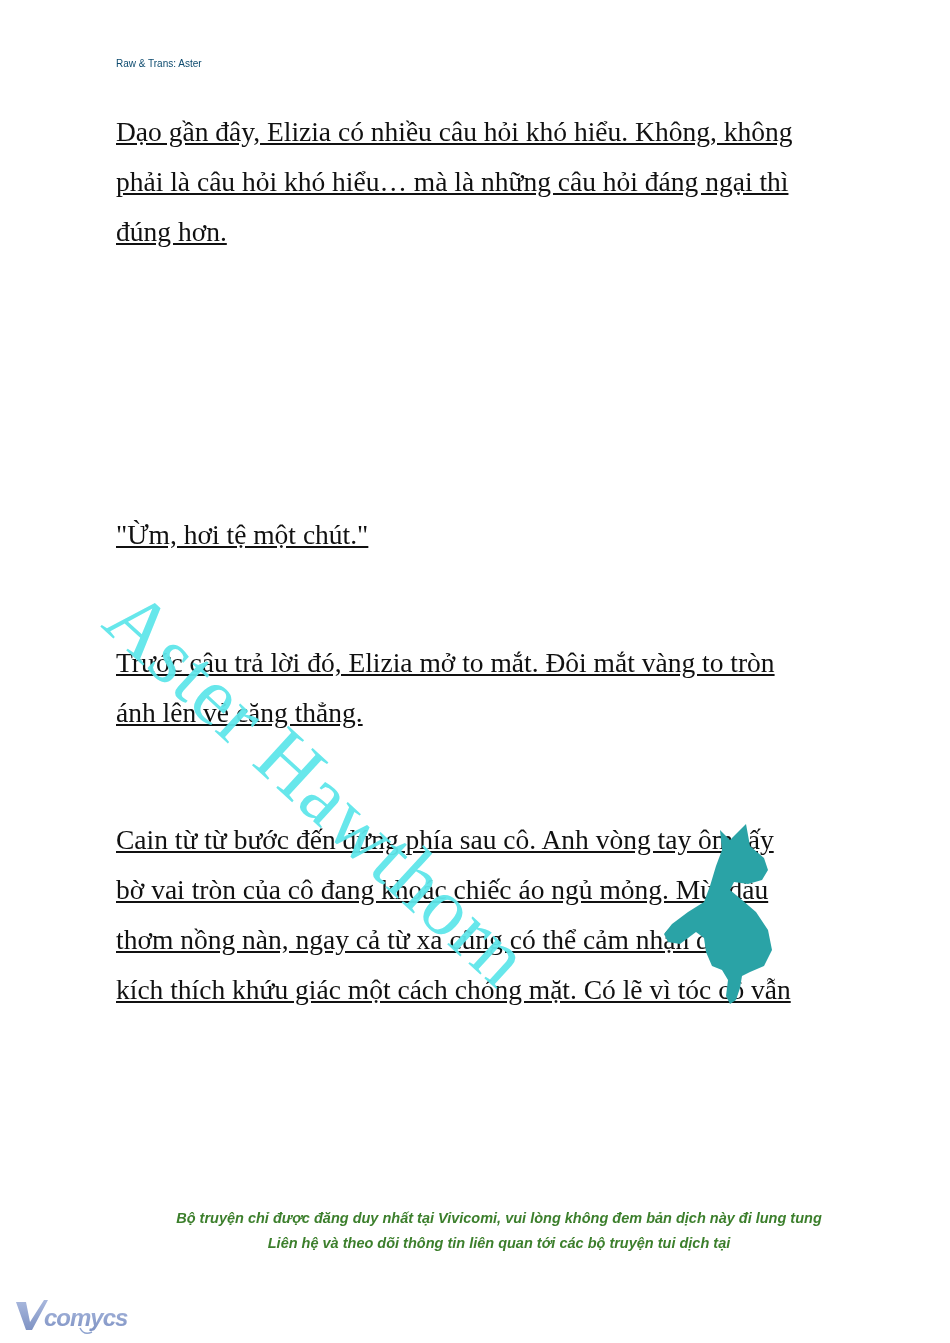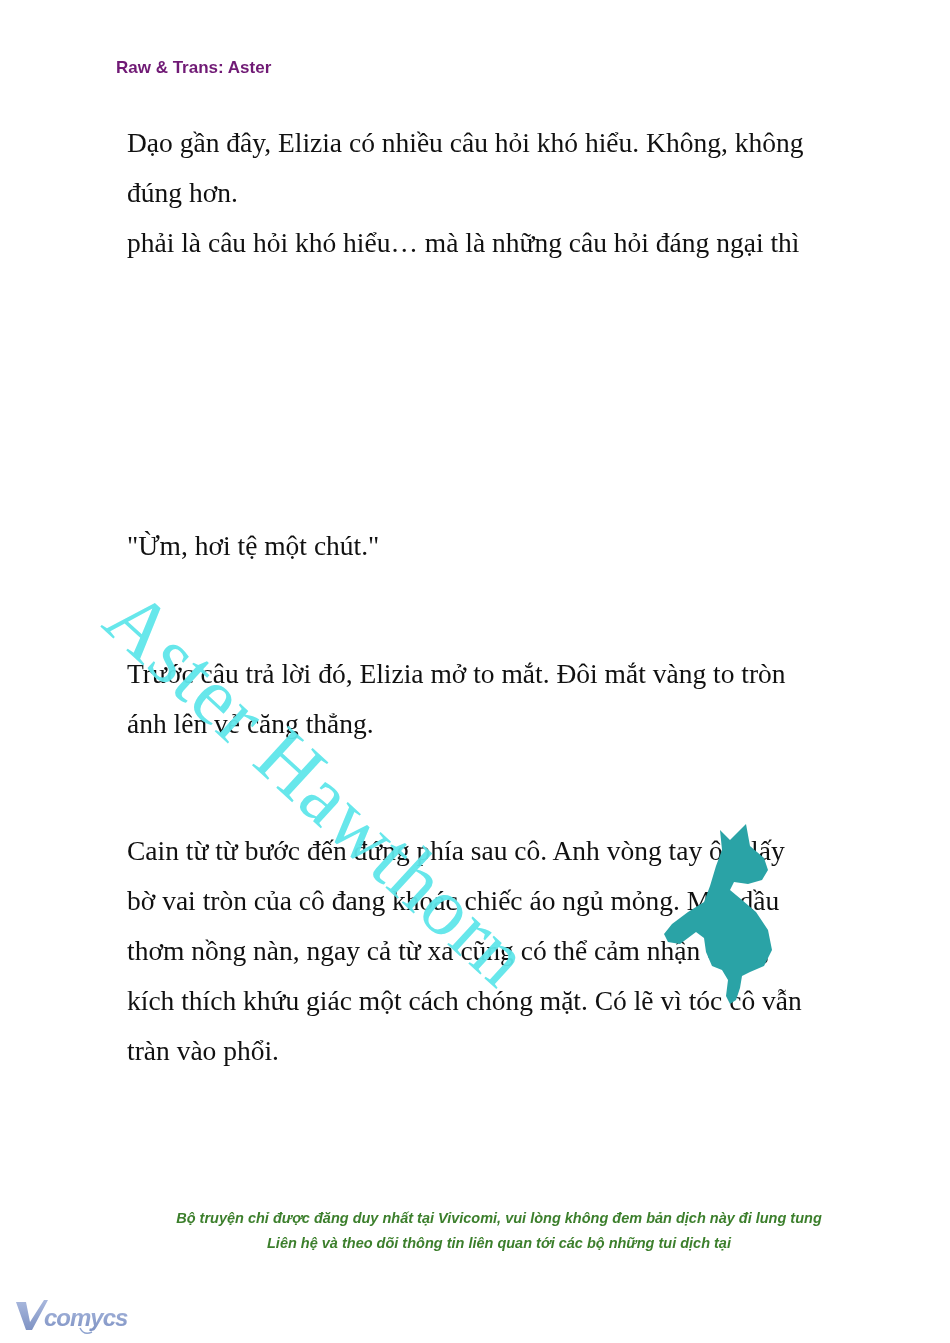--- a/index.html
+++ b/index.html
@@ -1,26 +1,26 @@
 <!DOCTYPE html>
 <html><head>
 <meta charset="utf-8">
 <style>
   html, body { margin: 0; padding: 0; background: #ffffff; }
   body { width: 950px; height: 1343px; position: relative; overflow: hidden; }
   .header {
     position: absolute; left: 116px; top: 58px;
-    font-family: "Liberation Sans", sans-serif; font-size: 17px; color: #701a75; font-weight: bold;
+    font-family: "Liberation Sans", sans-serif; font-size: 10px; color: #0c4a6e;
   }
   .body-text {
     position: absolute; left: 116px; width: 720px;
     font-family: "Liberation Serif", serif; font-size: 27.5px; color: #111111;
     line-height: 50px;
   }
-  .para { position: absolute; left: 0; width: 720px; margin: 11px; white-space: nowrap; }
+  .para { position: absolute; left: 0; width: 720px; margin: 0; white-space: nowrap; text-decoration: underline; }
   .para span { display: block; }
   .footer {
     position: absolute; left: 0; width: 950px; top: 1206px;
     font-family: "Liberation Sans", sans-serif; font-style: italic; font-weight: bold;
     font-size: 14.5px; color: #3c7f2c; text-align: center; line-height: 25px;
   }
   .footer div { display: block; padding-left: 48px; }
   .logo {
     position: absolute; left: 14px; top: 1296px; width: 135px; height: 40px;
   }
@@ -37,38 +37,37 @@
   }
 </style>
 </head>
 <body>
 
 <div class="header">Raw &amp; Trans: Aster</div>
 
 <div class="body-text" style="top:0;">
   <p class="para" style="top:107px;">
     <span>Dạo gần đây, Elizia có nhiều câu hỏi khó hiểu. Không, không</span>
+    <span>phải là câu hỏi khó hiểu… mà là những câu hỏi đáng ngại thì</span>
     <span>đúng hơn.</span>
-    <span>phải là câu hỏi khó hiểu… mà là những câu hỏi đáng ngại thì</span>
   </p>
   <p class="para" style="top:333px;">
   </p>
   <p class="para" style="top:510px;">
     <span>"Ừm, hơi tệ một chút."</span>
   </p>
   <p class="para" style="top:638px;">
     <span>Trước câu trả lời đó, Elizia mở to mắt. Đôi mắt vàng to tròn</span>
     <span>ánh lên vẻ căng thẳng.</span>
   </p>
   <p class="para" style="top:815px;">
     <span>Cain từ từ bước đến đứng phía sau cô. Anh vòng tay ôm lấy</span>
     <span>bờ vai tròn của cô đang khoác chiếc áo ngủ mỏng. Mùi dầu</span>
     <span>thơm nồng nàn, ngay cả từ xa cũng có thể cảm nhận được,</span>
     <span>kích thích khứu giác một cách chóng mặt. Có lẽ vì tóc cô vẫn</span>
-    <span>tràn vào phổi.</span>
   </p>
 </div>
 
 <div class="watermark">Aster Hawthorn</div>
 
 <svg class="cat" viewBox="0 0 140 190" xmlns="http://www.w3.org/2000/svg">
   <path fill="#2aa3a6" d="
     M 96 4
     L 100 26
     L 114 38
@@ -103,21 +102,21 @@
     L 60 66
     L 66 46
     L 72 30
     L 70 10
     L 80 20
     Z"></path>
 </svg>
 
 <div class="footer">
   <div>Bộ truyện chỉ được đăng duy nhất tại Vivicomi, vui lòng không đem bản dịch này đi lung tung</div>
-  <div>Liên hệ và theo dõi thông tin liên quan tới các bộ những tui dịch tại</div>
+  <div>Liên hệ và theo dõi thông tin liên quan tới các bộ truyện tui dịch tại</div>
 </div>
 
 <svg class="logo" viewBox="0 0 135 40" xmlns="http://www.w3.org/2000/svg">
   <defs>
     <linearGradient id="lg" x1="0" y1="0" x2="0" y2="1">
       <stop offset="0" stop-color="#a9b8dd"></stop>
       <stop offset="1" stop-color="#7f93c4"></stop>
     </linearGradient>
   </defs>
   <path d="M2 6 L12 6 L16 26 L30 4 L34 4 L18 34 L12 34 Z" fill="url(#lg)"></path>

